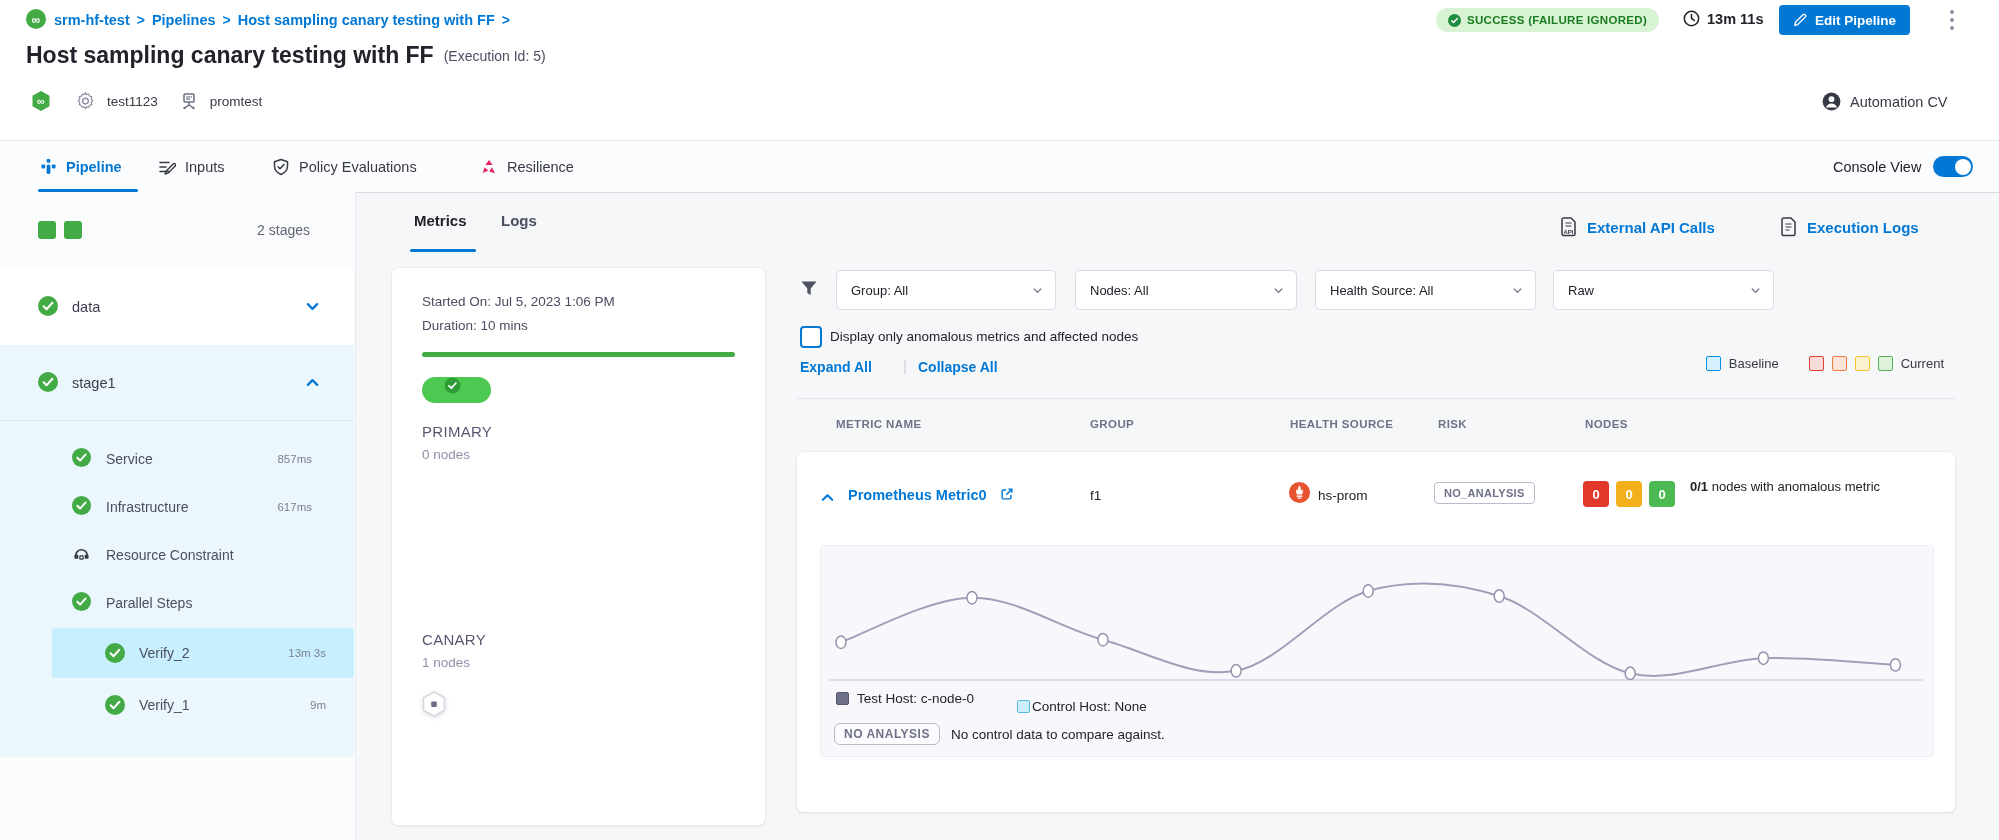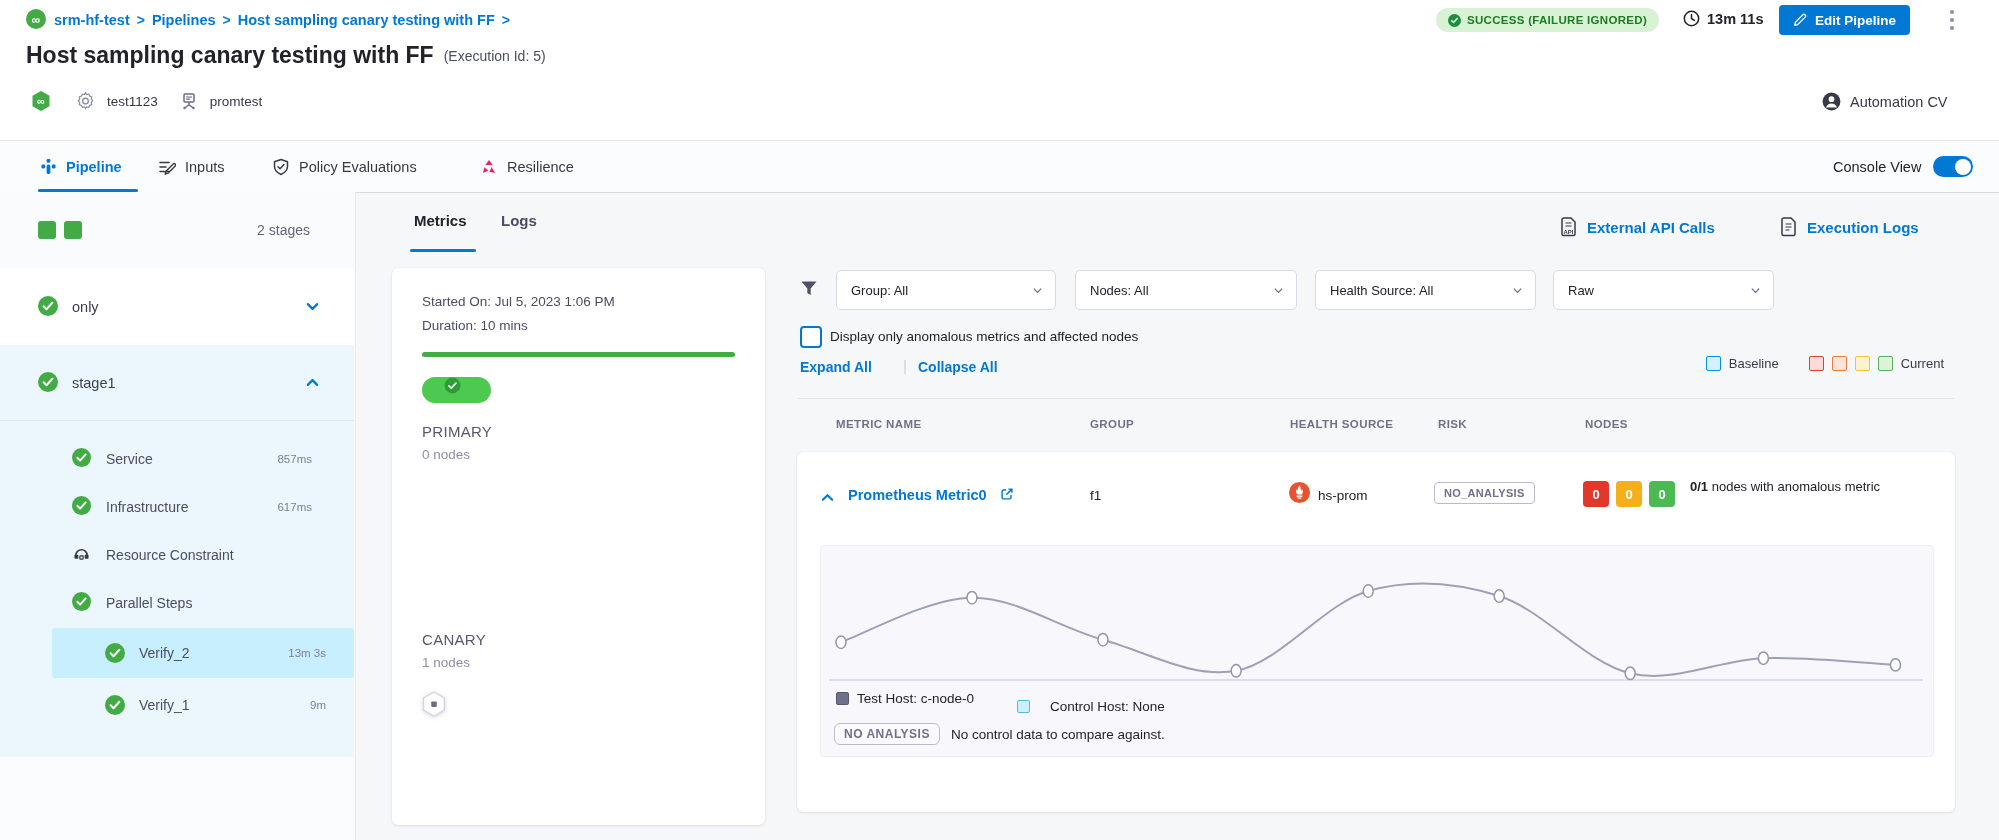--- a/index.html
+++ b/index.html
@@ -236,21 +236,21 @@
       <span class="abs" style="right:44px;top:30px;font-size:14px;color:#636577;">2 stages</span>
     </div>
 
     <div class="abs" style="left:0;top:76px;width:354px;height:77px;background:#fff;border-bottom:1px solid #e3e4ed;">
       <span class="icon abs" style="left:38px;top:28px;">
         <svg width="20" height="20" viewBox="0 0 20 20">
             <circle cx="10" cy="10" r="10" fill="#42ab45"></circle>
             <path d="M5.6 10.3l2.9 2.9 5.9-6.4" stroke="#fff" stroke-width="2" fill="none" stroke-linecap="round" stroke-linejoin="round"></path>
           </svg>
       </span>
-      <span class="side-label abs" style="left:72px;top:31px;">only</span>
+      <span class="side-label abs" style="left:72px;top:31px;">data</span>
       <span class="icon abs" style="right:34px;top:31px;">
         <svg width="15" height="15" viewBox="0 0 16 16">
             <path d="M3 5.5l5 5 5-5" stroke="#0278d5" stroke-width="2.4" fill="none" stroke-linecap="round" stroke-linejoin="round"></path>
           </svg>
       </span>
     </div>
 
     <div class="abs" style="left:0;top:153px;width:354px;height:412px;background:#ecf7fd;">
       <div class="abs" style="left:0;top:0;width:354px;height:75px;border-bottom:1px solid #d8e7f0;">
         <span class="icon abs" style="left:38px;top:27px;">
@@ -493,21 +493,21 @@
             <ellipse cx="678.21" cy="46.040000000000006" rx="5" ry="6.2"></ellipse>
             <ellipse cx="809.1899999999999" cy="123.32" rx="5" ry="6.2"></ellipse>
             <ellipse cx="942.39" cy="108.2" rx="5" ry="6.2"></ellipse>
             <ellipse cx="1074.48" cy="114.92" rx="5" ry="6.2"></ellipse>
           </g>
       </svg>
       <div class="abs row" style="left:15px;top:145px;gap:8px;">
         <span class="swatch" style="width:11px;height:11px;background:#6f7189;border-color:#565870;"></span>
         <span class="chart-leg">Test Host: c-node-0</span>
       </div>
-      <div class="abs row" style="left:196px;top:153px;gap:20px;">
+      <div class="abs row" style="left:196px;top:153px;gap:2px;">
         <span class="swatch" style="width:11px;height:11px;background:#cdeffd;border-color:#57b8dd;"></span>
         <span class="chart-leg">Control Host: None</span>
       </div>
       <span class="na-badge abs" style="left:13px;top:177px;">NO ANALYSIS</span>
       <span class="abs" style="left:130px;top:181px;font-size:13.5px;color:#22222a;">No control data to compare against.</span>
     </div>
   </section>
 
 </div>
 

